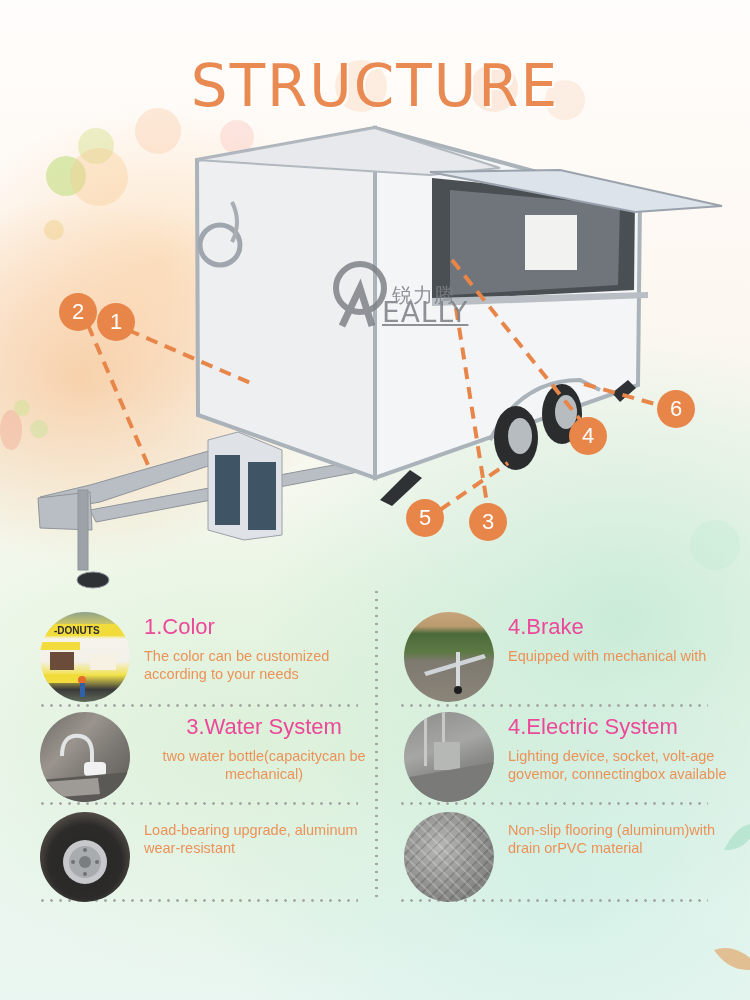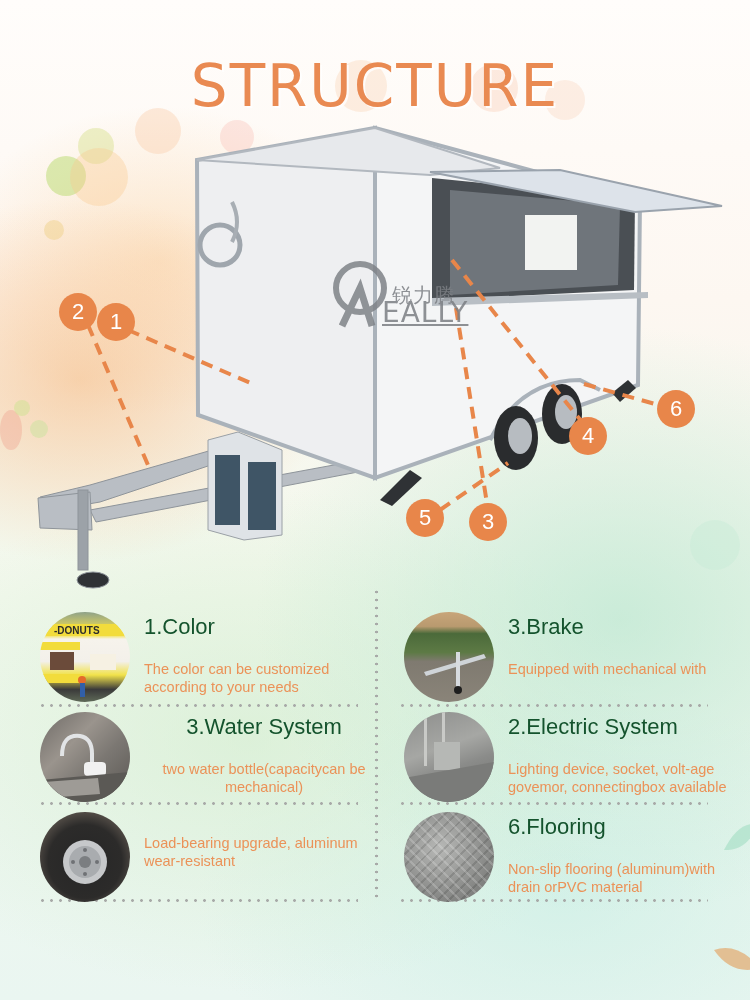--- a/index.html
+++ b/index.html
@@ -49,24 +49,24 @@
   .features { position: absolute; left: 0; top: 600px; width: 750px; height: 310px; }
   .feature {
     position: absolute; width: 330px; height: 98px;
   }
   .feature .thumb {
     position: absolute; left: 0; top: 8px; width: 90px; height: 90px;
     border-radius: 50%; overflow: hidden;
   }
   .feature .text { position: absolute; left: 104px; top: 10px; width: 240px; }
   .feature .ftitle {
-    font-size: 22px; color: #14532d; line-height: 26px; white-space: nowrap;
+    font-size: 22px; color: #ec4899; line-height: 26px; white-space: nowrap;
   }
   .feature .fdesc {
-    margin-top: 20px; font-size: 14.5px; color: #eb9258; line-height: 18px;
+    margin-top: 7px; font-size: 14.5px; color: #eb9258; line-height: 18px;
   }
   .hdots {
     position: absolute; height: 3px;
     background-image: radial-gradient(circle, #a8aaa8 1.2px, transparent 1.6px);
     background-size: 9px 3px; background-repeat: repeat-x;
   }
   .vdots {
     position: absolute; width: 3px;
     background-image: radial-gradient(circle, #a8aaa8 1.2px, transparent 1.6px);
     background-size: 3px 8px; background-repeat: repeat-y;
@@ -198,21 +198,21 @@
 
   <div class="feature" style="left:404px;top:4px;">
     <div class="thumb" style="background: linear-gradient(180deg,#c8a57a 0%,#b99a6f 16%,#4b6a3a 24%,#5d7a45 45%,#7f7a70 55%,#8a8479 100%);">
       <svg width="90" height="90" viewBox="0 0 90 90">
         <polygon points="20,60 80,42 82,46 22,64" fill="#cfd4d8"></polygon>
         <rect x="52" y="40" width="4" height="36" fill="#d7dbdf"></rect>
         <circle cx="54" cy="78" r="4" fill="#1e1e1e"></circle>
       </svg>
     </div>
     <div class="text">
-      <div class="ftitle">3.Brake</div>
+      <div class="ftitle">4.Brake</div>
       <div class="fdesc">Equipped with mechanical with</div>
     </div>
   </div>
 
   <div class="feature" style="left:40px;top:104px;text-align:center;">
     <div class="thumb" style="background: linear-gradient(135deg,#6e6a66 0%,#9a948d 35%,#7c7873 60%,#595652 100%);">
       <svg width="90" height="90" viewBox="0 0 90 90">
         <path d="M22,44 q0,-22 18,-20 q12,2 12,18 l0,10" fill="none" stroke="#e2e4e6" stroke-width="4"></path>
         <rect x="44" y="50" width="22" height="14" rx="4" fill="#f1f1f1"></rect>
         <polygon points="0,68 90,60 90,90 0,90" fill="#5b5955"></polygon>
@@ -228,21 +228,21 @@
   <div class="feature" style="left:404px;top:104px;">
     <div class="thumb" style="background: linear-gradient(160deg,#8d8e8c 0%,#a6a7a4 40%,#8b8c8a 60%,#6a6b69 100%);">
       <svg width="90" height="90" viewBox="0 0 90 90">
         <rect x="20" y="0" width="3" height="54" fill="#c9cac7"></rect>
         <rect x="38" y="0" width="3" height="46" fill="#c9cac7"></rect>
         <rect x="30" y="30" width="26" height="28" fill="#b6b8b5"></rect>
         <polygon points="0,66 90,50 90,90 0,90" fill="#7a7b79"></polygon>
       </svg>
     </div>
     <div class="text">
-      <div class="ftitle">2.Electric System</div>
+      <div class="ftitle">4.Electric System</div>
       <div class="fdesc">Lighting device, socket, volt-age govemor, connectingbox available</div>
     </div>
   </div>
 
   <div class="feature" style="left:40px;top:204px;">
     <div class="thumb" style="background: radial-gradient(circle at 50% 55%,#262626 0%,#2c2b2a 55%,#5a534c 78%,#8a7e70 100%);">
       <svg width="90" height="90" viewBox="0 0 90 90">
         <circle cx="45" cy="50" r="22" fill="#c6c8ca"></circle>
         <circle cx="45" cy="50" r="16" fill="#a9acaf"></circle>
         <circle cx="45" cy="50" r="6" fill="#7b7e81"></circle>
@@ -259,21 +259,20 @@
     </div>
   </div>
 
   <div class="feature" style="left:404px;top:204px;">
     <div class="thumb" style="background:
            repeating-linear-gradient(45deg, rgba(255,255,255,0.18) 0 2px, transparent 2px 8px),
            repeating-linear-gradient(-45deg, rgba(0,0,0,0.12) 0 2px, transparent 2px 8px),
            radial-gradient(circle at 40% 40%, #b7b8b6 0%, #8f908e 55%, #6a6b69 100%);">
     </div>
     <div class="text">
-      <div class="ftitle">6.Flooring</div>
       <div class="fdesc">Non-slip flooring (aluminum)with drain orPVC material</div>
     </div>
   </div>
 </div>
 
 <svg class="leaf" width="60" height="40" viewBox="0 0 60 40" style="left:710px;top:940px;">
   <path d="M4,10 q24,-8 46,18 q-28,8 -46,-18z" fill="#e2bf93"></path>
 </svg>
 <svg class="leaf" width="40" height="40" viewBox="0 0 40 40" style="left:720px;top:820px;">
   <path d="M4,30 q14,-28 32,-26 q-6,26 -32,26z" fill="#a9e0c8" opacity="0.7"></path>

